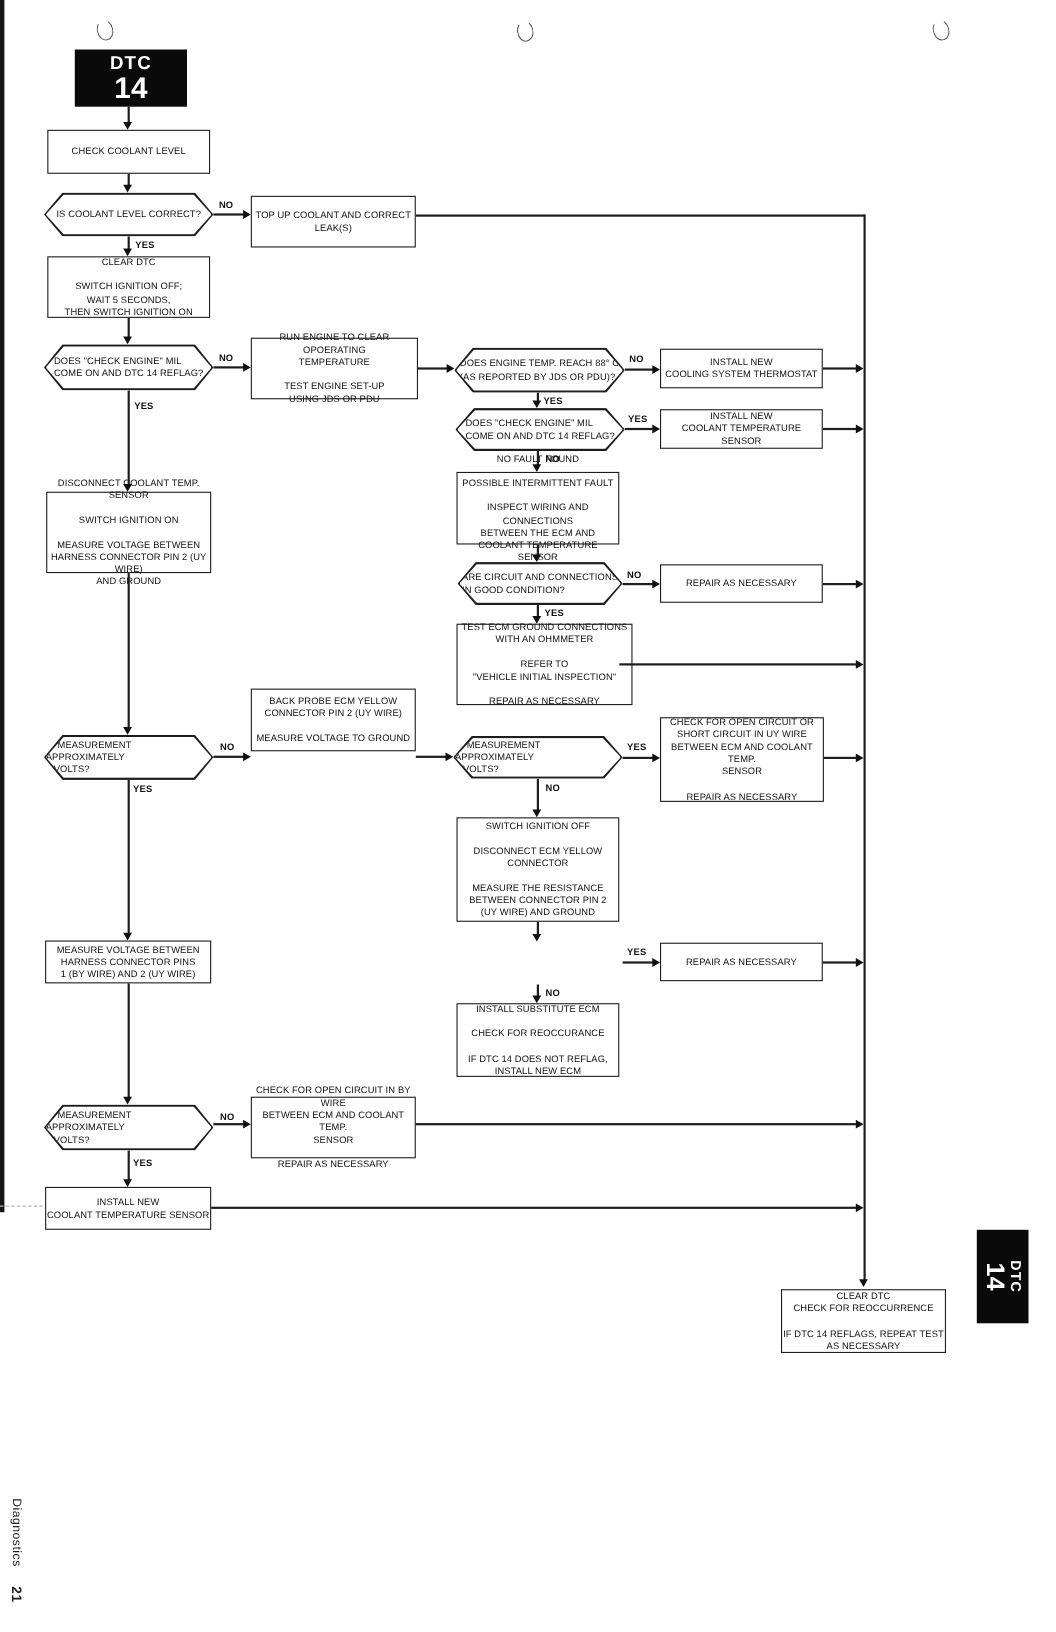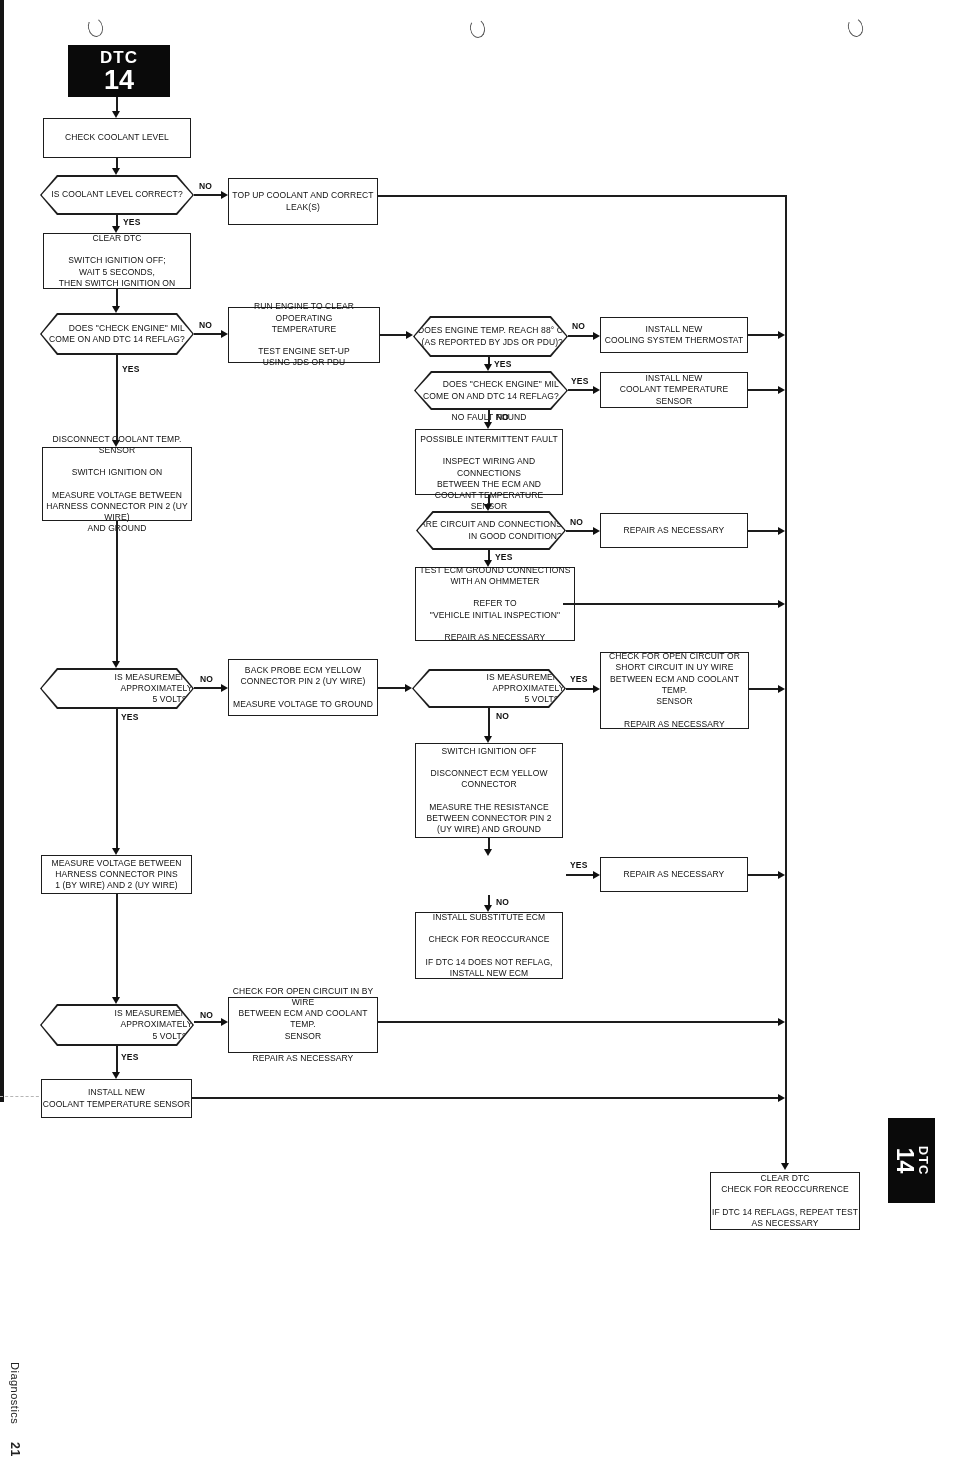--- a/index.html
+++ b/index.html
@@ -10,21 +10,21 @@
   .box{
     position:absolute;border:1.5px solid #1d1d1d;background:#fff;
     display:flex;align-items:center;justify-content:center;text-align:center;
     box-sizing:border-box;
   }
   .t{white-space:pre-line;font-size:8.5px;line-height:1.32;color:#101010;letter-spacing:0.1px;}
   .hex{position:absolute;background:#1d1d1d;clip-path:polygon(0% 50%,11% 0%,89% 0%,100% 50%,89% 100%,11% 100%);}
   .hex-in{
     position:absolute;inset:1.6px;background:#fff;
     clip-path:polygon(0% 50%,11% 0%,89% 0%,100% 50%,89% 100%,11% 100%);
-    display:flex;align-items:center;justify-content:center;text-align:right;
+    display:flex;align-items:center;justify-content:center;text-align:left;
   }
   .vl{position:absolute;width:1.5px;background:#1d1d1d;}
   .hl{position:absolute;height:1.5px;background:#1d1d1d;}
   .ad{position:absolute;width:0;height:0;border-left:4px solid transparent;border-right:4px solid transparent;border-top:7px solid #101010;}
   .ar{position:absolute;width:0;height:0;border-top:4px solid transparent;border-bottom:4px solid transparent;border-left:7px solid #101010;}
   .lbl{position:absolute;font-size:8.5px;font-weight:bold;color:#101010;letter-spacing:0.2px;}
   .badge{
     position:absolute;background:#0a0a0a;color:#fff;display:flex;flex-direction:column;
     align-items:center;justify-content:center;line-height:1;
   }
@@ -120,21 +120,21 @@
     </div>
   <div class="box" style="left:415px;top:567px;width:160px;height:74px">
       <span class="t">TEST ECM GROUND CONNECTIONS
 WITH AN OHMMETER
 
 REFER TO
 "VEHICLE INITIAL INSPECTION"
 
 REPAIR AS NECESSARY</span>
     </div>
-  <div class="box" style="left:228px;top:659px;width:150px;height:57px">
+  <div class="box" style="left:228px;top:626px;width:150px;height:57px">
       <span class="t">BACK PROBE ECM YELLOW
 CONNECTOR PIN 2 (UY WIRE)
 
 MEASURE VOLTAGE TO GROUND</span>
     </div>
   <div class="box" style="left:600px;top:652px;width:149px;height:77px">
       <span class="t">CHECK FOR OPEN CIRCUIT OR
 SHORT CIRCUIT IN UY WIRE
 BETWEEN ECM AND COOLANT TEMP.
 SENSOR

